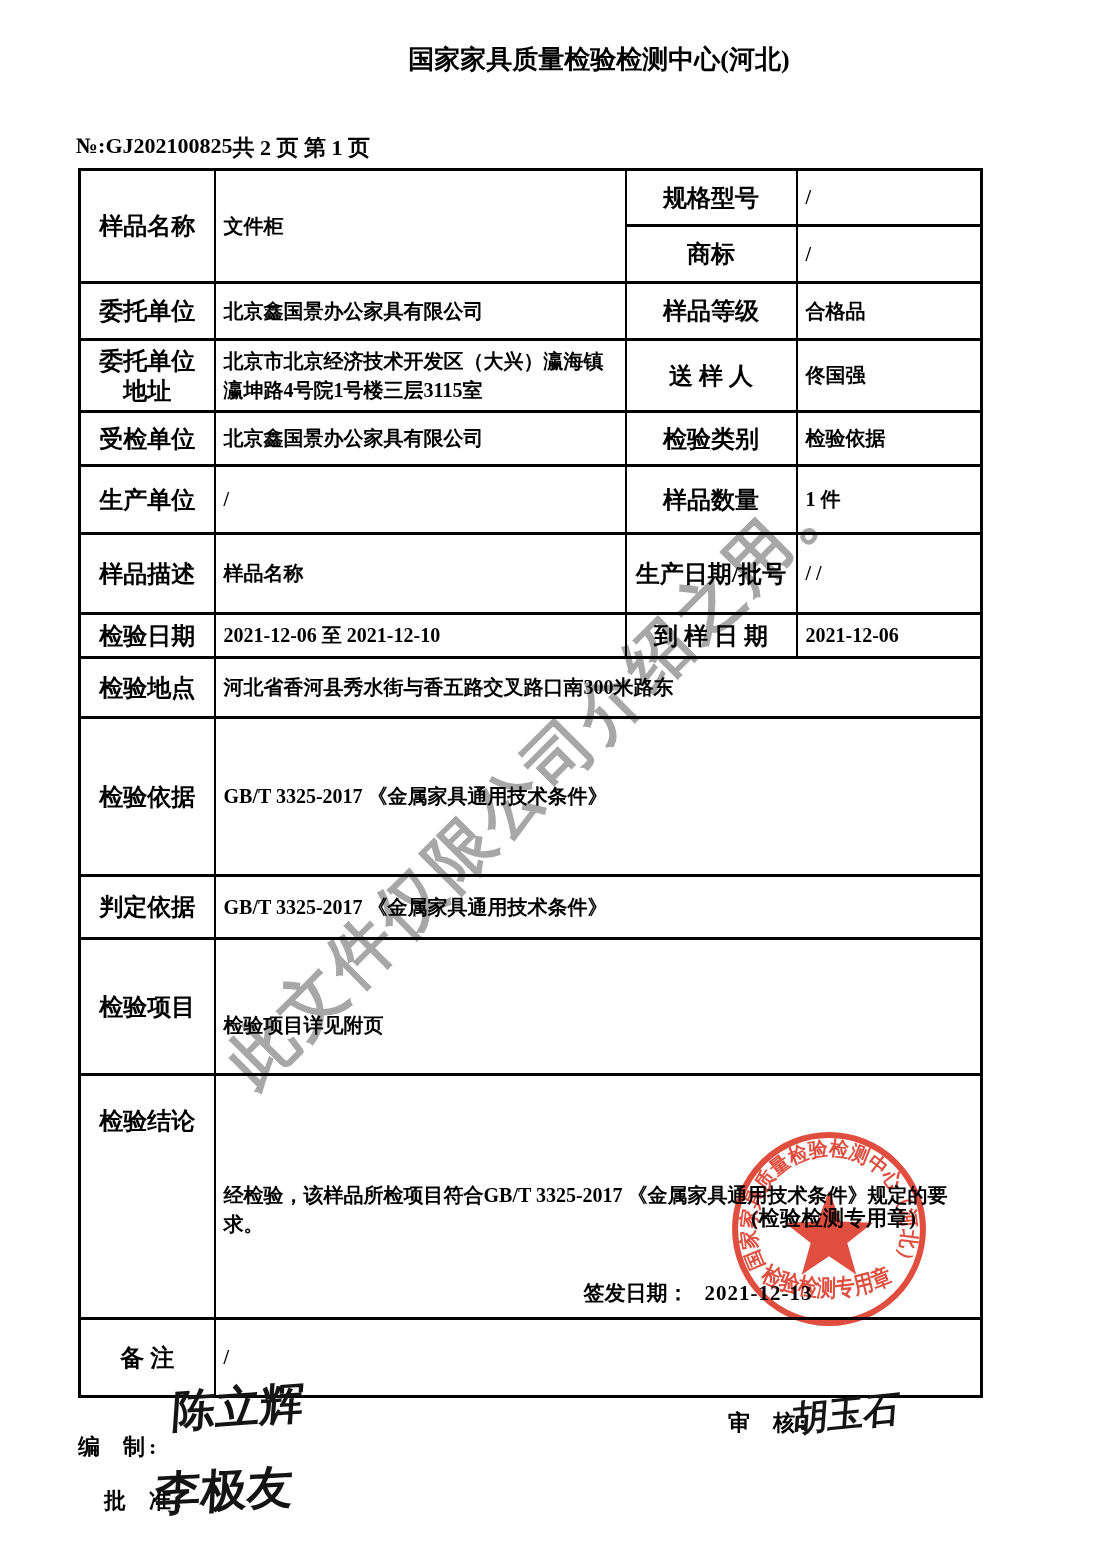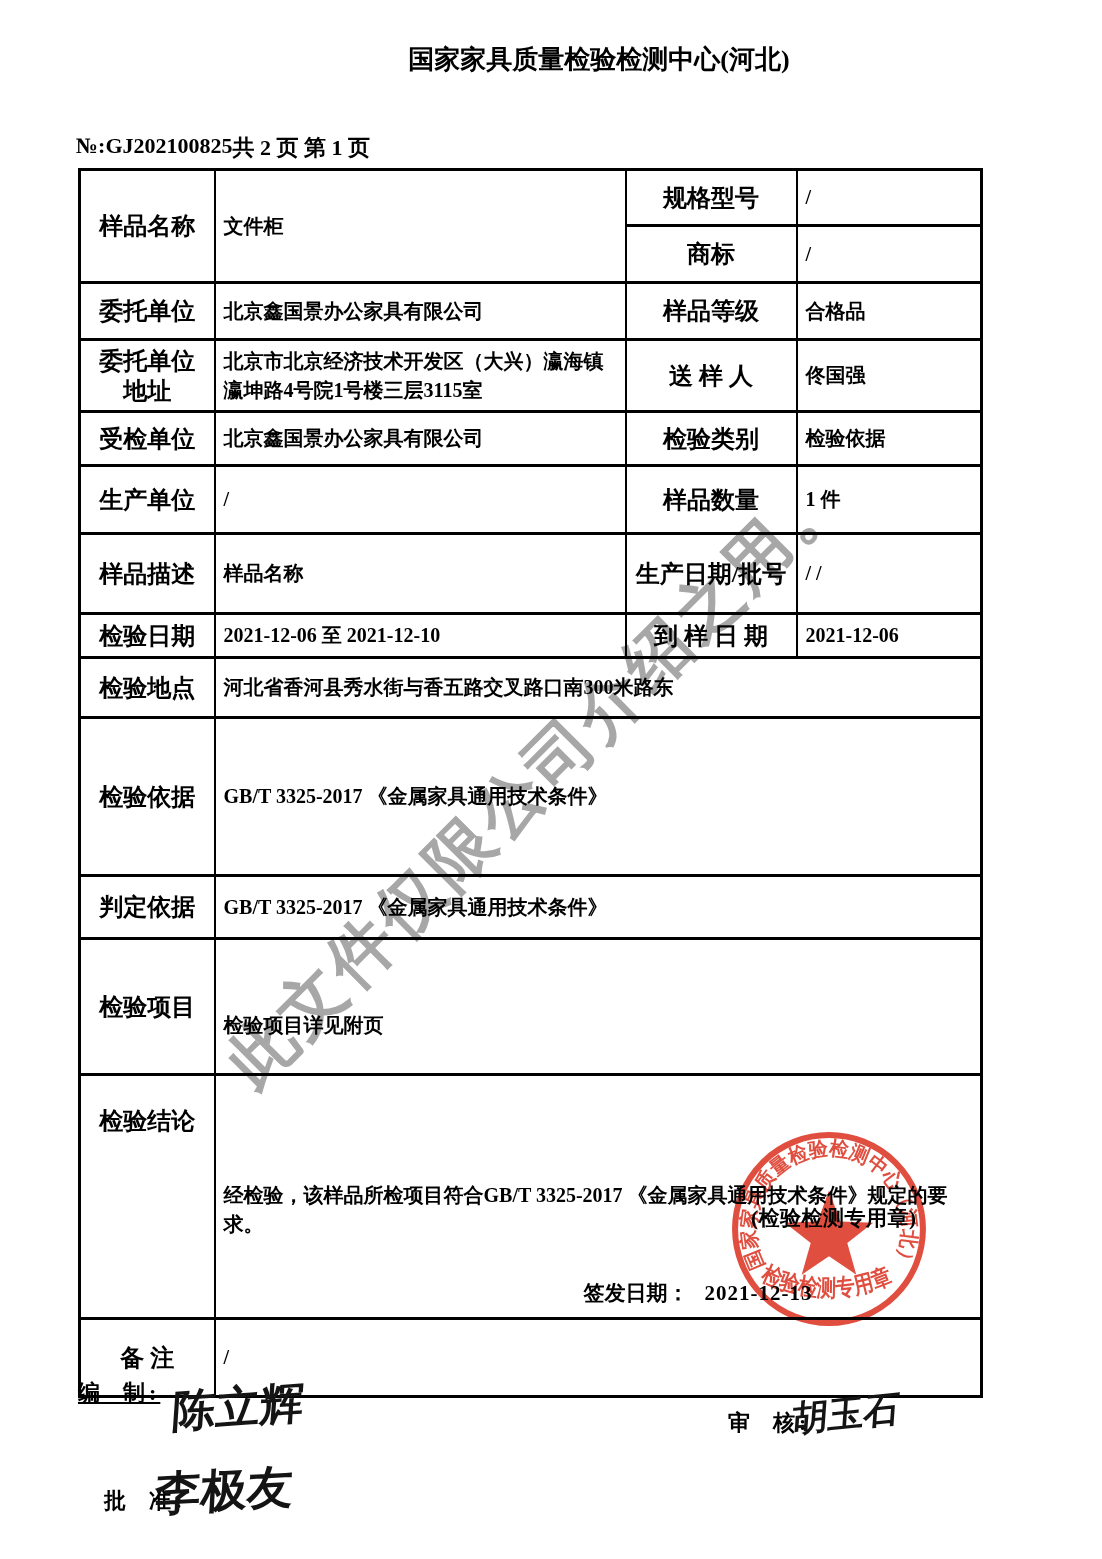--- a/index.html
+++ b/index.html
@@ -38,21 +38,21 @@
     font-size:66px;font-weight:700;letter-spacing:4px;white-space:nowrap;
     color:#949494;opacity:.82;
   }
   
   .stamp{position:absolute;left:728px;top:1128px;width:202px;height:202px;z-index:3;
          opacity:.9;mix-blend-mode:multiply;}
   .stamp-caption{position:absolute;left:751px;top:1204px;z-index:2;
          font-size:21px;font-weight:600;letter-spacing:0.5px;white-space:nowrap;}
   
   .f-label{position:absolute;font-size:22px;font-weight:700;letter-spacing:4px;z-index:2;white-space:pre;}
-  .f-prepared{left:78px;top:1378px;text-decoration:underline;}
+  .f-prepared{left:78px;top:1432px;}
   .f-reviewed{left:728px;top:1408px;}
   .f-approved{left:78px;top:1486px;margin-left:26px;}
   .sig{position:absolute;z-index:2;font-weight:700;color:#141414;white-space:nowrap;
        font-family:"DejaVu Sans","Liberation Sans",sans-serif;}
   .sig-prepared{left:172px;top:1378px;font-size:44px;transform:rotate(-4deg) skewX(-8deg);}
   .sig-reviewed{left:792px;top:1390px;font-size:36px;transform:rotate(-6deg) skewX(-10deg);}
   .sig-approved{left:155px;top:1460px;font-size:46px;transform:rotate(-3deg) skewX(-6deg);}
 </style>
 </head>
 <body>

